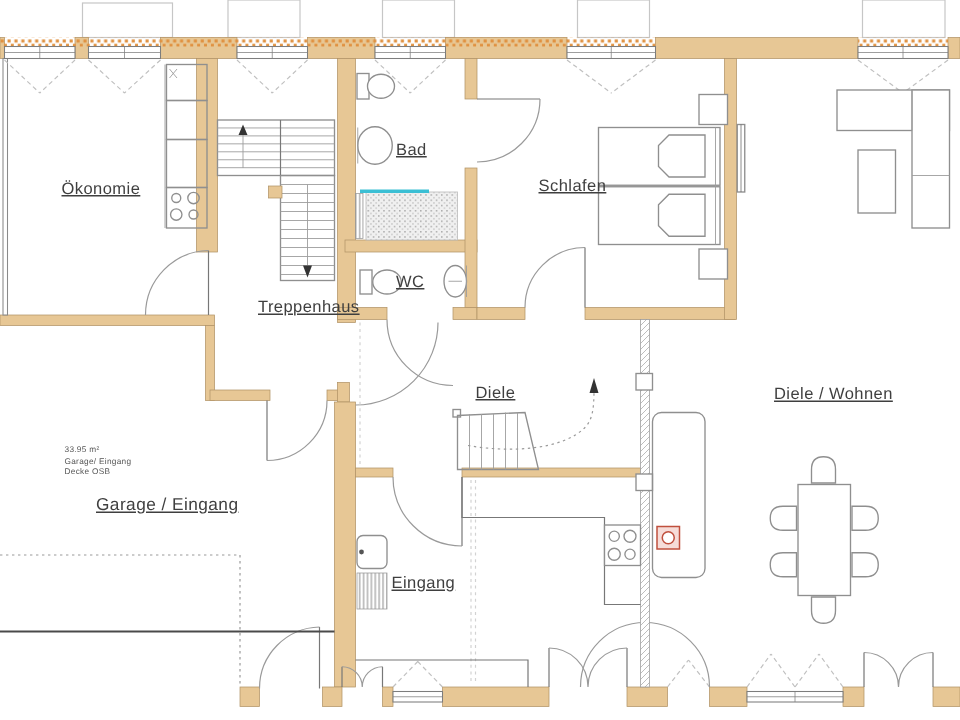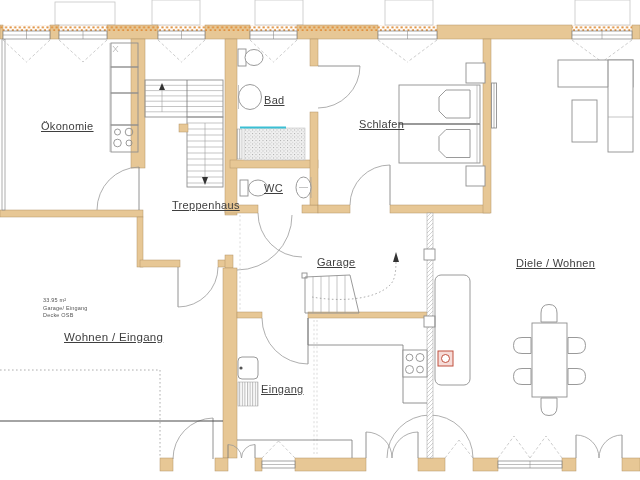--- a/index.html
+++ b/index.html
@@ -332,23 +332,23 @@
     <path class="dot" d="M0 370 H160 M160 370 V458"></path>
     <path d="M0 421 H223" stroke="#4a4a4a" stroke-width="1.2" fill="none"></path>
   </g>
 </svg>
 
   <div class="lbl" style="left:41px;top:120px">Ökonomie</div>
   <div class="lbl" style="left:264px;top:94px">Bad</div>
   <div class="lbl" style="left:359px;top:118px">Schlafen</div>
   <div class="lbl" style="left:172px;top:199px">Treppenhaus</div>
   <div class="lbl" style="left:264px;top:182px">WC</div>
-  <div class="lbl" style="left:317px;top:256px">Garage</div>
+  <div class="lbl" style="left:317px;top:256px">Diele</div>
   <div class="lbl" style="left:516px;top:257px">Diele / Wohnen</div>
   <div class="lbl" style="left:261px;top:383px">Eingang</div>
-  <div class="lbl lbl-big" style="left:64px;top:331px">Wohnen / Eingang</div>
+  <div class="lbl lbl-big" style="left:64px;top:331px">Garage / Eingang</div>
 
   <div class="note" style="left:43px;top:297px">
     <div>33.95 m²</div>
     <div>Garage/ Eingang</div>
     <div>Decke OSB</div>
   </div>
 </div>
 
 </body></html>

